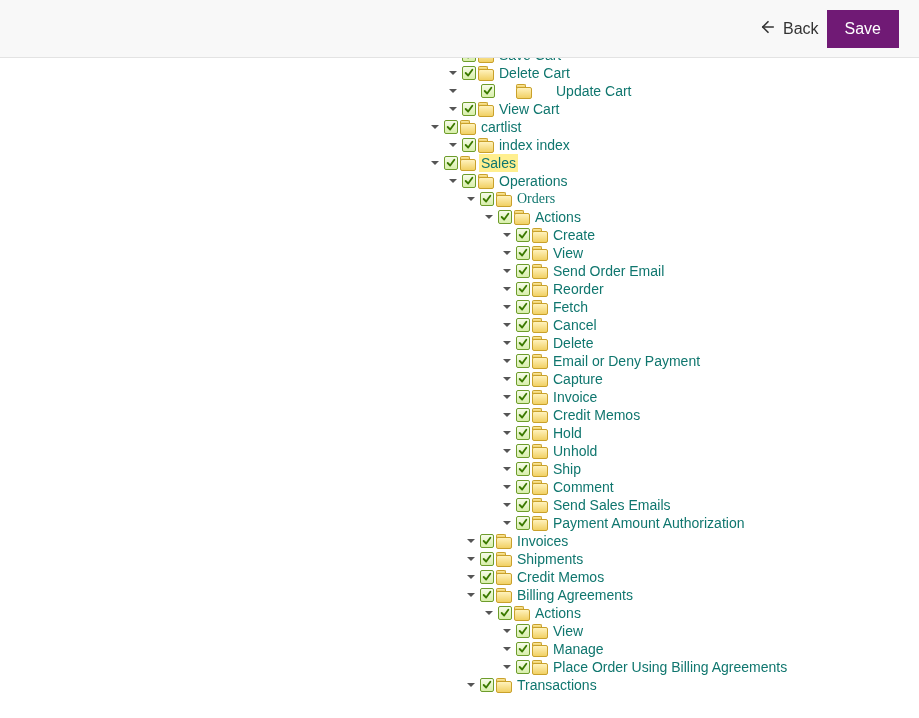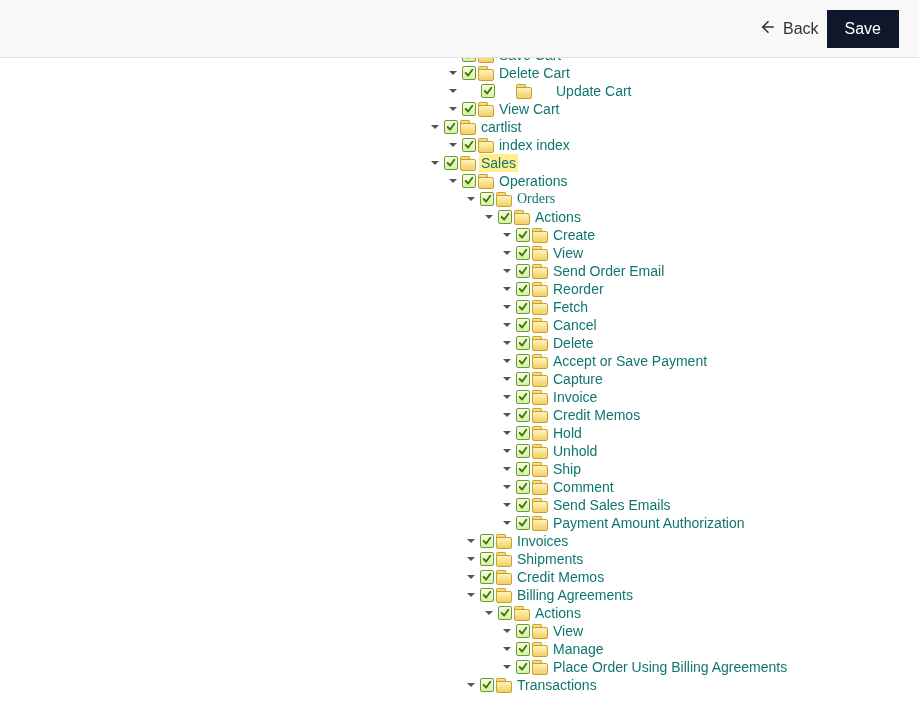--- a/index.html
+++ b/index.html
@@ -24,21 +24,21 @@
   .back-btn {
     display: flex;
     align-items: center;
     gap: 6px;
     color: #333;
     font-size: 16px;
     cursor: pointer;
   }
   .back-btn svg { width: 18px; height: 18px; }
   .save-btn {
-    background: #0f172a;
+    background: #701a75;
     color: #fff;
     font-size: 16px;
     padding: 10px 18px;
     cursor: pointer;
     border: none;
   }
   .tree-viewport {
     width: 919px;
     height: 660px;
     overflow: hidden;
@@ -373,21 +373,21 @@
           <svg viewBox="0 0 10 10">
             <path d="M1 3 L5 7 L9 3 Z" fill="#555"></path>
           </svg>
         </span>
         <span class="chk">
           <svg viewBox="0 0 12 12">
             <path d="M2 6 L5 9 L10 2" fill="none" stroke="#3b7a00" stroke-width="2.2" stroke-linecap="round" stroke-linejoin="round"></path>
           </svg>
         </span>
         <span class="folder"></span>
-        <span class="label">Accept or Save Payment</span>
+        <span class="label">Email or Deny Payment</span>
       </div>
       <div class="row" style="display: flex; padding-left: 502px;">
         <span class="toggle">
           <svg viewBox="0 0 10 10">
             <path d="M1 3 L5 7 L9 3 Z" fill="#555"></path>
           </svg>
         </span>
         <span class="chk">
           <svg viewBox="0 0 12 12">
             <path d="M2 6 L5 9 L10 2" fill="none" stroke="#3b7a00" stroke-width="2.2" stroke-linecap="round" stroke-linejoin="round"></path>

